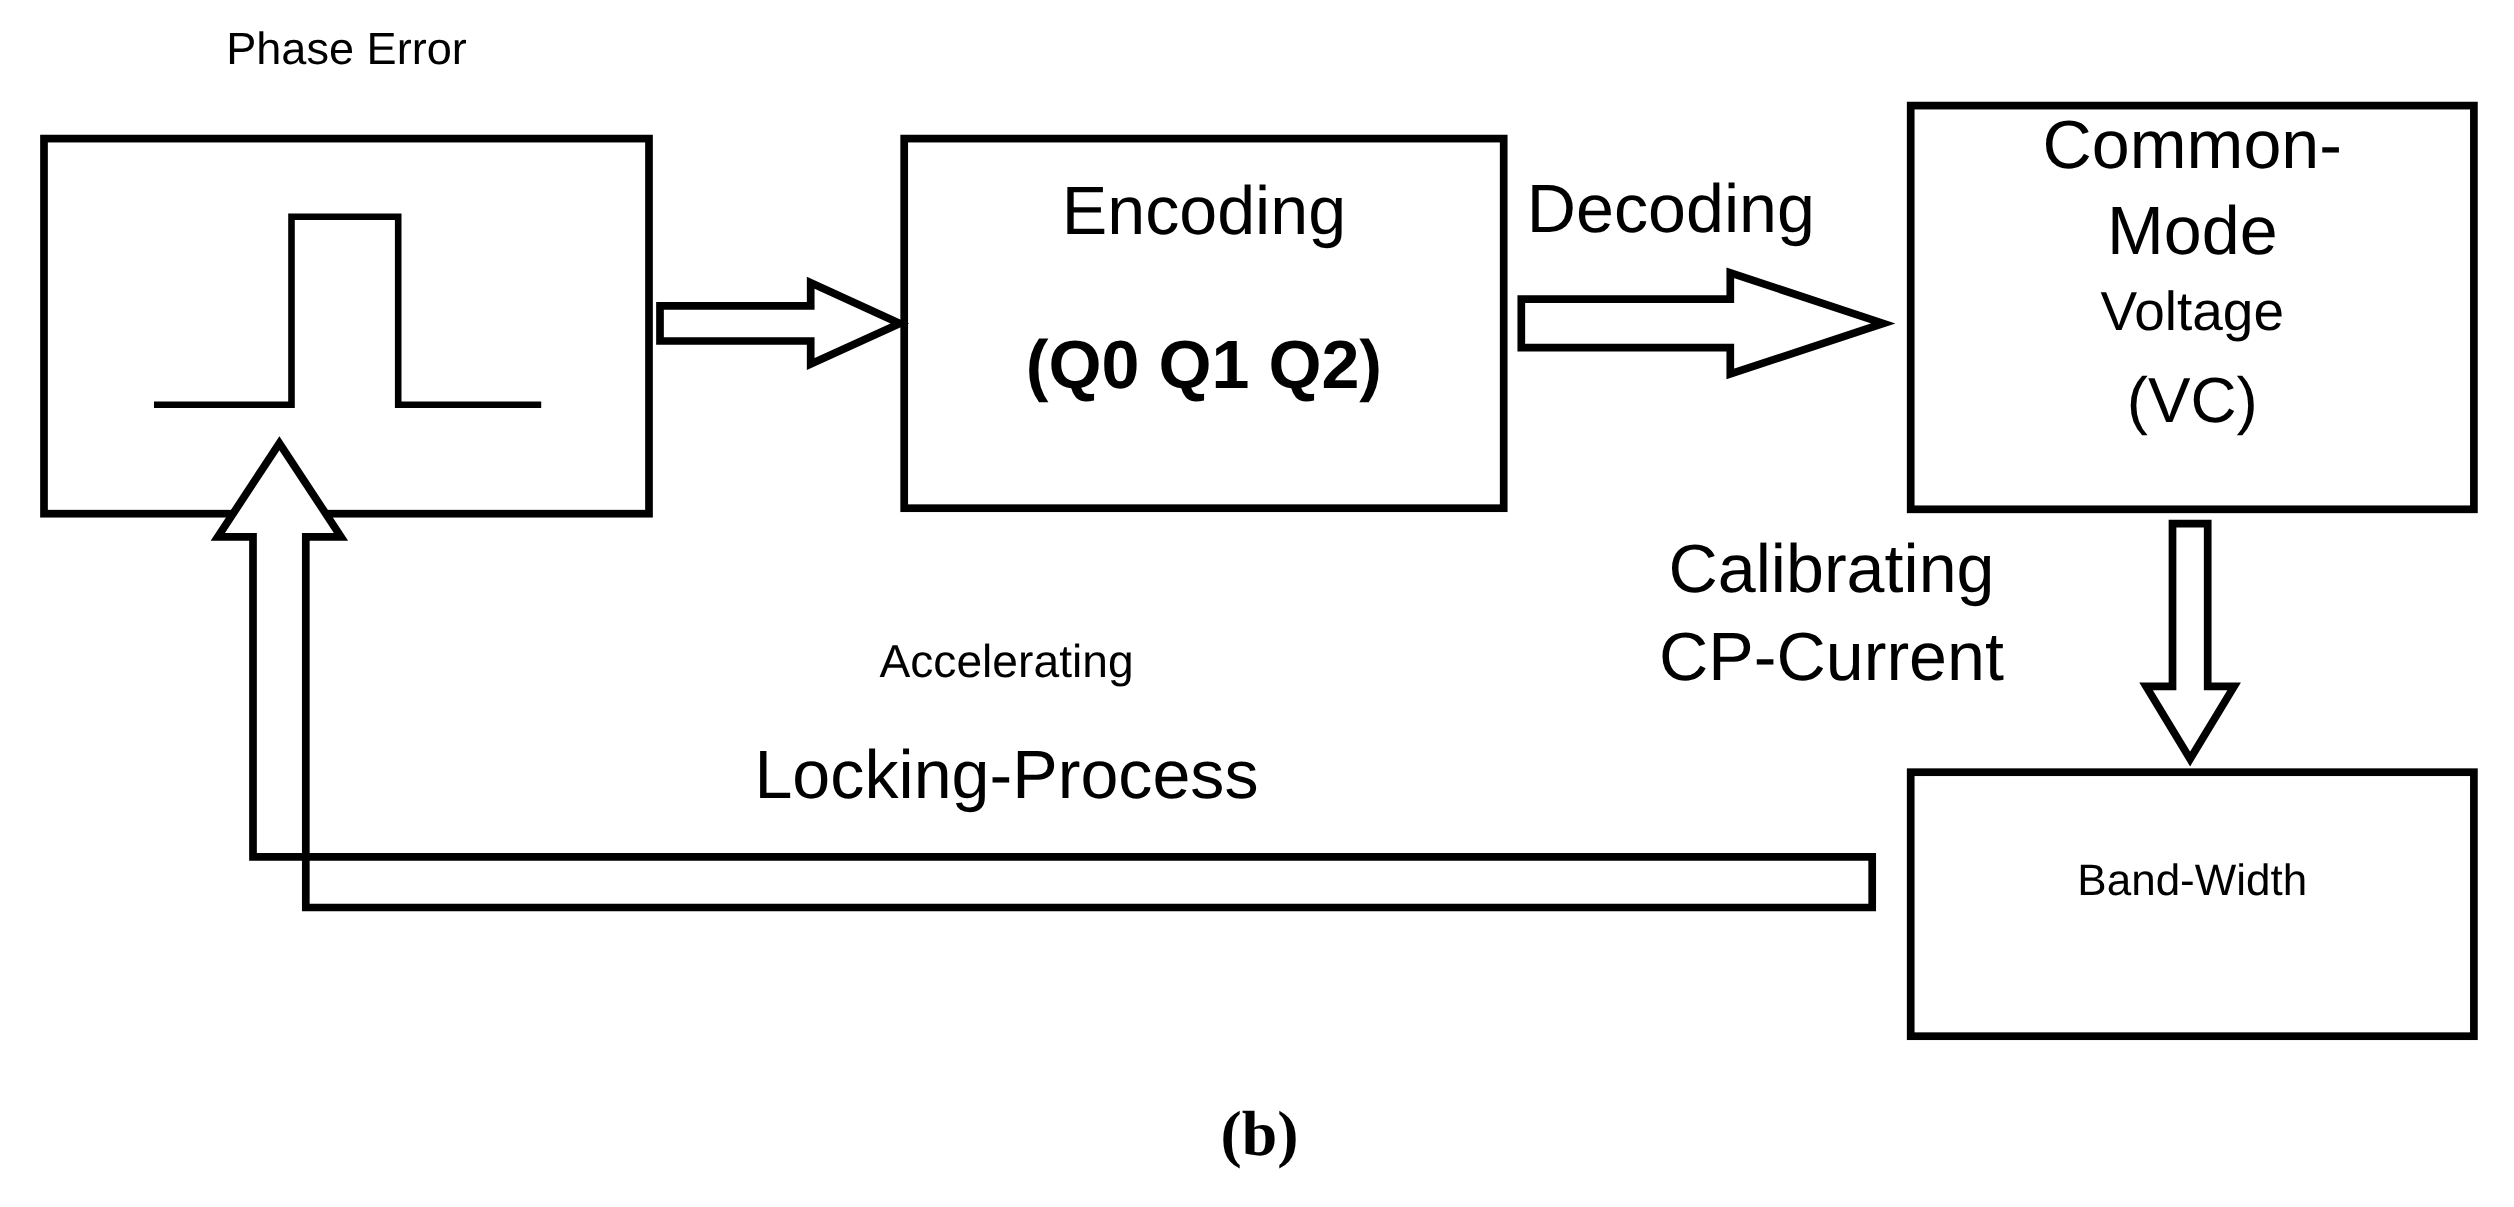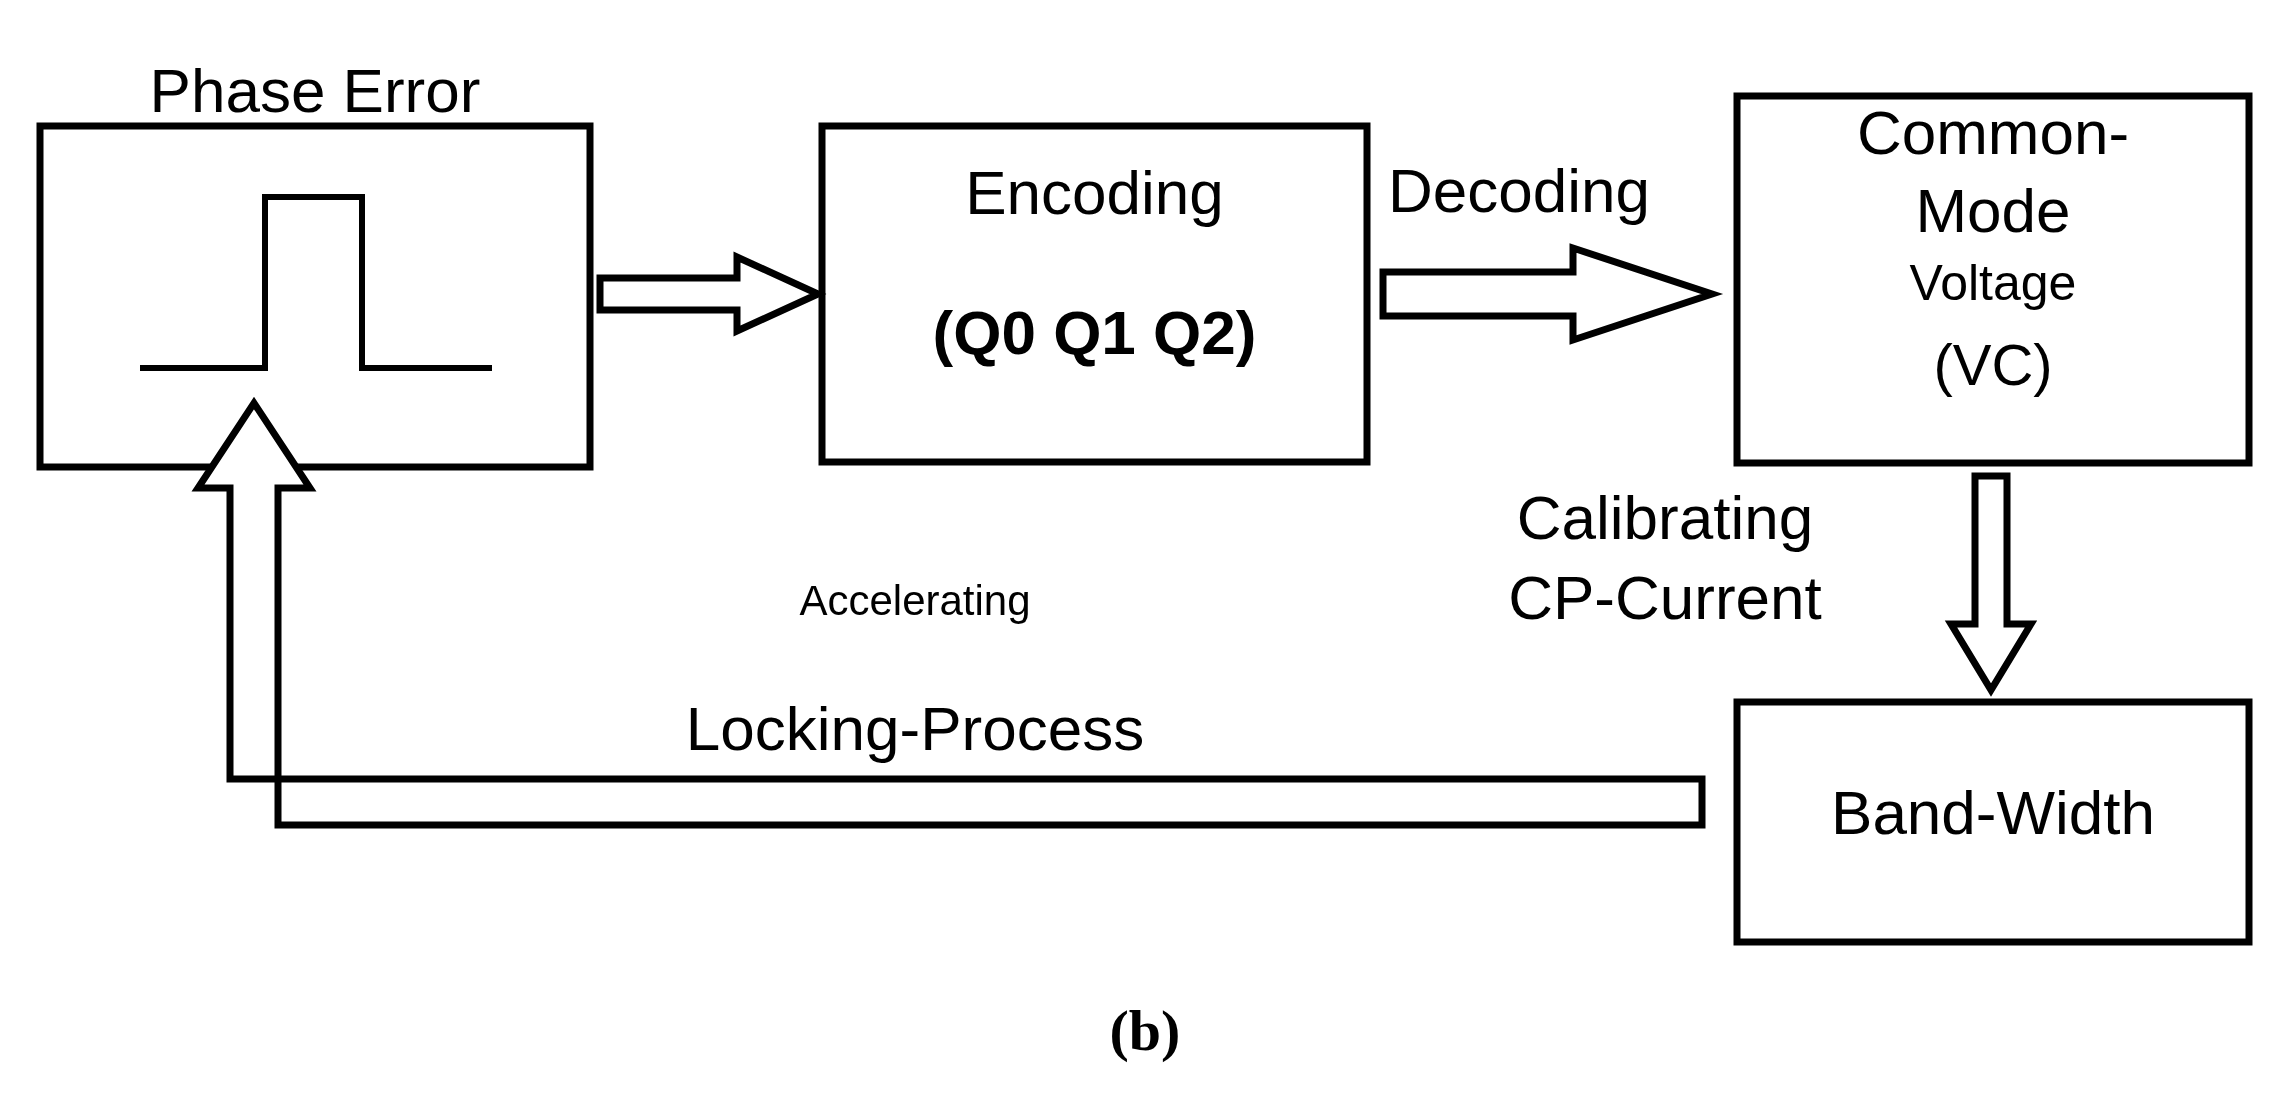--- a/index.html
+++ b/index.html
@@ -32,35 +32,35 @@
 
       <polygon stroke-width="7" fill="#ffffff" points="1383,272 1573,272 1573,248 1712,294 1573,340 1573,316 1383,316"></polygon>
 
       <polygon stroke-width="7" fill="#ffffff" points="1975,476 2007,476 2007,624 2031,624 1991,690 1951,624 1975,624"></polygon>
 
       <polygon stroke-width="7" fill="#ffffff" points="1702,779 1702,825 278,825 278,488 310,488 254,403 198,488 230,488 230,779"></polygon>
 
     </g>
   </svg>
 
-  <div class="lbl ctr" style="left:40px; top:22px; width:550px; font-size:62px;margin-top:36px;">Phase Error</div>
+  <div class="lbl ctr" style="left:40px; top:22px; width:550px; font-size:41px;">Phase Error</div>
 
   <div class="lbl ctr" style="left:822px; top:160px; width:545px; font-size:62px;">Encoding</div>
   <div class="lbl ctr" style="left:822px; top:300px; width:545px; font-size:62px;font-weight:bold;">(Q0 Q1 Q2)</div>
 
   <div class="lbl" style="left:1388px; top:158px; font-size:62px;">Decoding</div>
 
   <div class="lbl ctr" style="left:1737px; top:100px; width:512px; font-size:62px;">Common-</div>
   <div class="lbl ctr" style="left:1737px; top:178px; width:512px; font-size:62px;">Mode</div>
   <div class="lbl ctr" style="left:1737px; top:256px; width:512px; font-size:50px;">Voltage</div>
   <div class="lbl ctr" style="left:1737px; top:334px; width:512px; font-size:58px;">(VC)</div>
 
   <div class="lbl ctr" style="left:1455px; top:485px; width:420px; font-size:62px;">Calibrating</div>
   <div class="lbl ctr" style="left:1455px; top:565px; width:420px; font-size:62px;">CP-Current</div>
 
   <div class="lbl ctr" style="left:595px; top:578px; width:640px; font-size:42px;">Accelerating</div>
-  <div class="lbl ctr" style="left:595px; top:672px; width:640px; font-size:62px;margin-top:24px;">Locking-Process</div>
+  <div class="lbl ctr" style="left:595px; top:672px; width:640px; font-size:62px;">Locking-Process</div>
 
-  <div class="lbl ctr" style="left:1737px; top:780px; width:512px; font-size:62px;">Band-Width</div>
+  <div class="lbl ctr" style="left:1737px; top:780px; width:512px; font-size:40px;">Band-Width</div>
 
   <div class="lbl ctr" style="left:1035px; top:1000px; width:220px; font-size:58px; font-weight:bold; font-family:'Liberation Serif', serif;">(b)</div>
 
 </div>
 
 </body></html>

